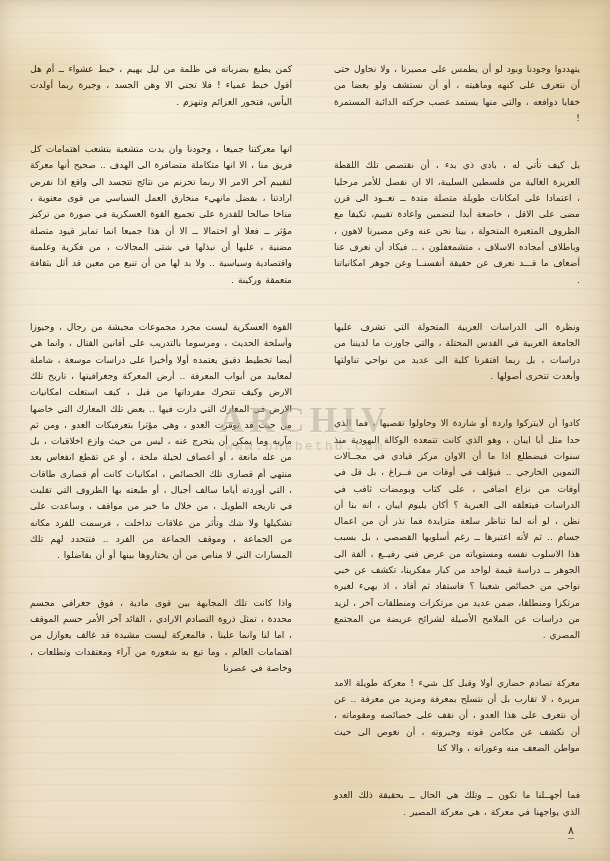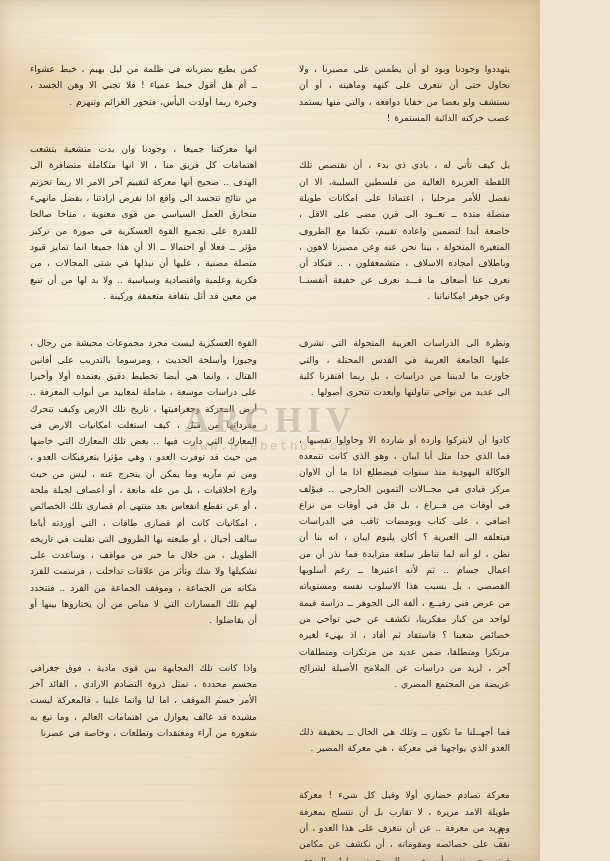--- a/index.html
+++ b/index.html
@@ -8,21 +8,21 @@
   }
   body {
     width: 610px;
     height: 861px;
     background: #efe4cf;
     font-family: "DejaVu Sans", sans-serif;
     overflow: hidden;
   }
   .page {
     position: relative;
-    width: 540px;
+    width: 610px;
     height: 861px;
     background:
       radial-gradient(ellipse at 20% 15%, #f6eeda 0%, #efe3cc 45%, #e8d9bd 100%);
     box-sizing: border-box;
     overflow: hidden;
   }
   
   .grain {
     position: absolute;
     inset: 0;
@@ -145,22 +145,22 @@
       <p class="para">انها معركتنا جميعا ، وجودنا وان بدت متشعبة بتشعب اهتمامات كل فريق منا ، الا انها متكاملة متضافرة الى الهدف .. صحيح أنها معركة لتقييم آخر الامر الا ربما تحزنم من نتائج تتجسد الى واقع اذا نفرض ارادتنا ، بفضل مانهيء منخارق العمل السياسي من قوى معنوية ، مناخا صالحا للقدرة على تجميع القوة العسكرية في صورة من تركيز مؤثر ــ فعلا أو احتمالا ــ الا أن هذا جميعا انما تمايز قيود متصلة مضنية ، عليها أن نبذلها في شتى المجالات ، من فكرية وعلمية واقتصادية وسياسية .. ولا بد لها من أن تنبع من معين قد أثل بثقافة متعمقة وركينة .</p>
       <p class="para">القوة العسكرية ليست مجرد مجموعات مجيشة من رجال ، وجيوزا وأسلحة الحديث ، ومرسوما بالتدريب على أفانين القتال ، وانما هي أيضا تخطيط دقيق يعتمده أولا وأخيرا على دراسات موسعة ، شاملة لمعاييد من أبواب المعرفة .. أرض المعركة وجغرافيتها ، تاريخ تلك الارض وكيف تتحرك مفرداتها من قبل ، كيف استغلت امكانيات الارض في المعارك التي دارت فيها .. بعض تلك المعارك التي خاضها من حيث قد توفرت العدو ، وهي مؤثرا بتعرفيكات العدو ، ومن ثم مآربه وما يمكن أن يتحرج عنه ، ليس من حيث وازع اخلاقيات ، بل من عله مانعة ، أو أعصاف لحيلة ملحة ، أو عن تقطع انفعاس بعد منتهي أم قصارى تلك الخصائص ، امكانيات كانت أم قصارى طاقات ، التي أوردته أياما سالف أجيال ، أو طبعته بها الظروف التي تقلبت في تاريخه الطويل ، من خلال ما خبر من مواقف ، وساعدت على تشكيلها ولا شك وتأثر من علاقات تداخلت ، فرسمت للفرد مكانه من الجماعة ، وموقف الجماعة من الفرد .. فتتحدد لهم تلك المسارات التي لا مناص من أن يختاروها بينها أو أن يقاضلوا .</p>
       <p class="para">واذا كانت تلك المجابهة بين قوى مادية ، فوق جغرافي مجسم محددة ، تمثل ذروة التصادم الارادي ، القائد آخر الأمر حسم الموقف ، اما لنا وانما علينا ، فالمعركة ليست مشيدة قد غالف يعوازل من اهتمامات العالم ، وما تبع به شعوره من آراء ومعتقدات وتطلعات ، وخاصة في عصرنا</p>
     </div>
 
     <div class="col col-left">
       <p class="para">يتهددوا وجودنا وبود لو أن يطمس على مصيرنا ، ولا نحاول حتى أن نتعرف على كنهه وماهيته ، أو أن نستشف ولو بعضا من خفايا دوافعه ، والتي منها يستمد عصب حركته الدائبة المستمرة !</p>
       <p class="para">بل كيف تأتي له ، بادي ذي بدء ، أن نقتصص تلك اللقطة العزيزة الغالية من فلسطين السليبة، الا ان نفصل للأمر مرحليا ، اعتمادا على امكانات طويلة متصلة متدة ــ تعــود الى قرن مضى على الاقل ، خاضعة أبدا لتضمين واعادة تقييم، تكيفا مع الظروف المتغيرة المتحولة ، بينا نحن عنه وعن مصيرنا لاهون ، وباطلاف أمجاده الاسلاف ، متشمعفلون ، .. فيكاد أن نعرف عنا أضعاف ما قـــد نعرف عن حقيقة أنفسنــا وعن جوهر امكانياتنا .</p>
       <p class="para">ونظرة الى الدراسات العربية المتحولة التي تشرف عليها الجامعة العربية في القدس المحتلة ، والتي جاوزت ما لديننا من دراسات ، بل ربما افتقرنا كلية الى عديد من نواحي تناولتها وأبعدت تتحرى أصولها .</p>
       <p class="para">كادوا أن لايتركوا واردة أو شاردة الا وحاولوا تقصيها ، فما الذي حدا مثل أبا ايبان ، وهو الذي كانت تتمعده الوكالة اليهودية منذ سنوات فيضطلع اذا ما أن الاوان مركز قيادي في مجــالات التموين الخارجي .. فيؤلف في أوقات من فــراغ ، بل قل في أوقات من نزاع اضافي ، على كتاب وبومضات ثاقب في الدراسات فيتعلقه الى العبرية ؟ أكان يليوم ايبان ، انه بنا أن نظن ، لو أنه لما تناظر سلعة متزايدة فما نذر أن من اعمال جسام .. ثم لأنه اعتبرها ــ رغم أسلوبها القصصي ، بل بسبب هذا الاسلوب نفسه ومستوياته من عرض فني رفيــع ، ألفة الى الجوهر ــ دراسة قيمة لواحد من كبار مفكرينا، تكشف عن خبي نواحي من خصائص شعبنا ؟ فاستفاد ثم أفاد ، اذ يهيء لغيره مرتكزا ومنطلقا، ضمن عديد من مرتكزات ومنطلقات آخر ، لزيد من دراسات عن الملامح الأصيلة لشرائح عريضة من المجتمع المصري .</p>
+      <p class="para">معركة تصادم حضاري أولا وقبل كل شيء ! معركة طويلة الامد مريرة ، لا تقارب بل أن نتسلح بمعرفة ومزيد من معرفة .. عن أن نتعرف على هذا العدو ، أن نقف على خصائصه ومقوماته ، أن نكشف عن مكامن قوته وجبروته ، أن نغوص الى حيث مواطن الضعف منه وعوراته ، والا كنا</p>
       <p class="para">فما أجهــلنا ما تكون ــ وتلك هي الحال ــ بحقيقة ذلك العدو الذي يواجهنا في معركة ، هي معركة المصير .</p>
-      <p class="para">معركة تصادم حضاري أولا وقبل كل شيء ! معركة طويلة الامد مريرة ، لا تقارب بل أن نتسلح بمعرفة ومزيد من معرفة .. عن أن نتعرف على هذا العدو ، أن نقف على خصائصه ومقوماته ، أن نكشف عن مكامن قوته وجبروته ، أن نغوص الى حيث مواطن الضعف منه وعوراته ، والا كنا</p>
     </div>
 
   </div>
 
   <div class="watermark">
     <div class="wm-main">ARCHIV</div>
     <div class="wm-sub">www.bnebetho.com</div>
   </div>
 
   <div class="page-number">٨</div>

